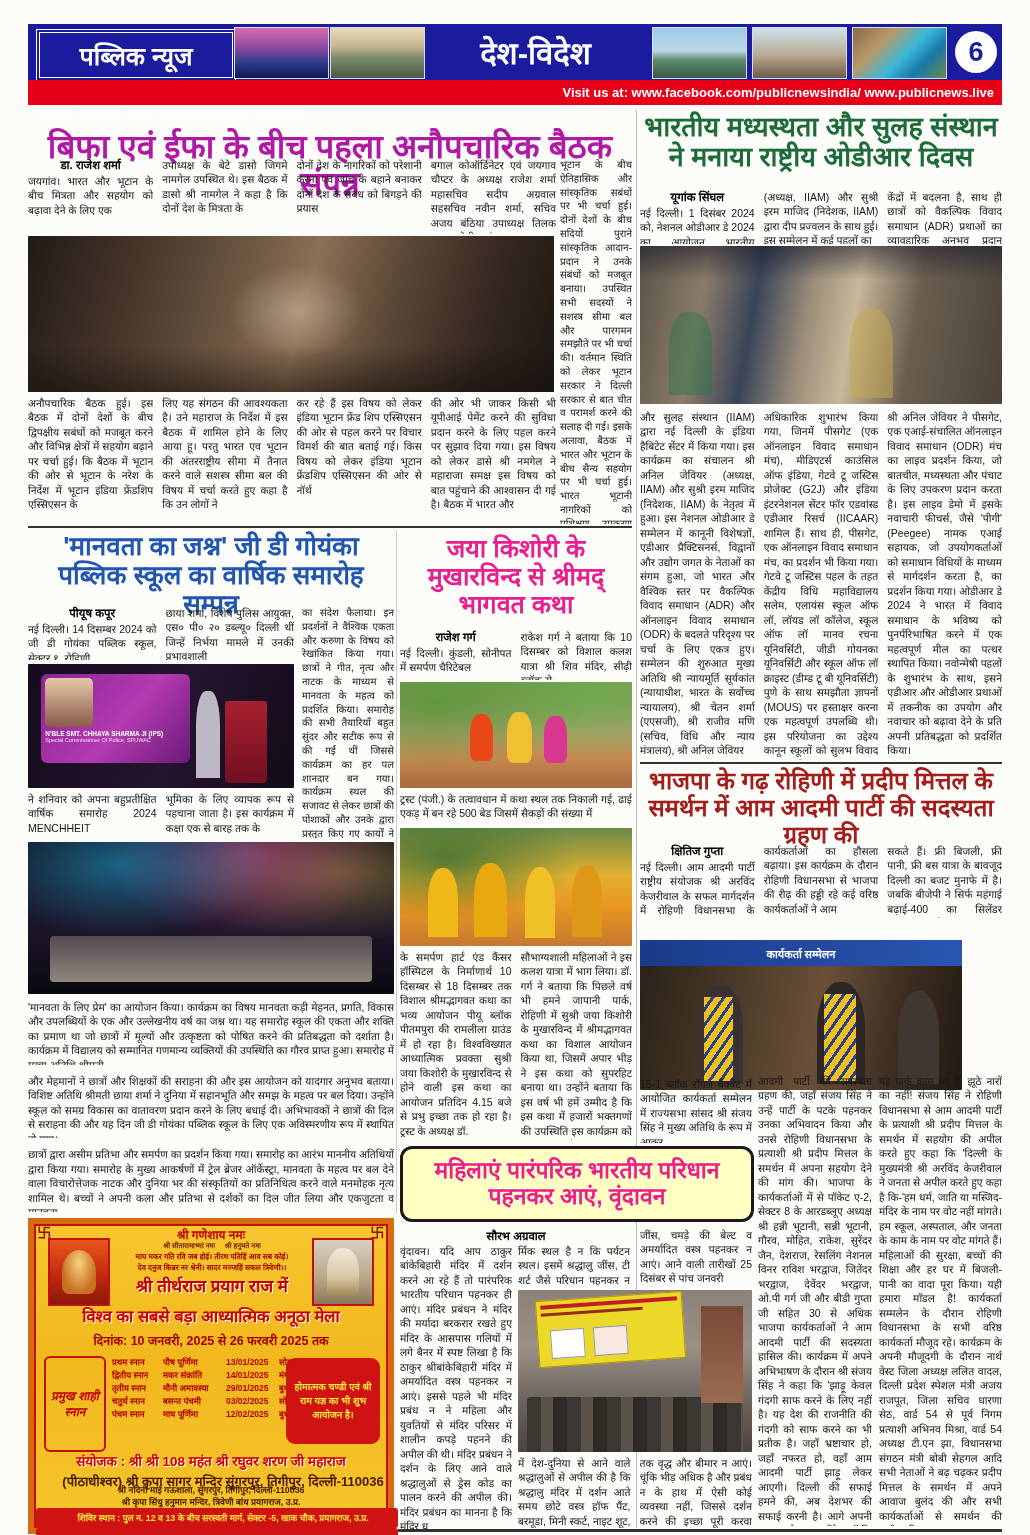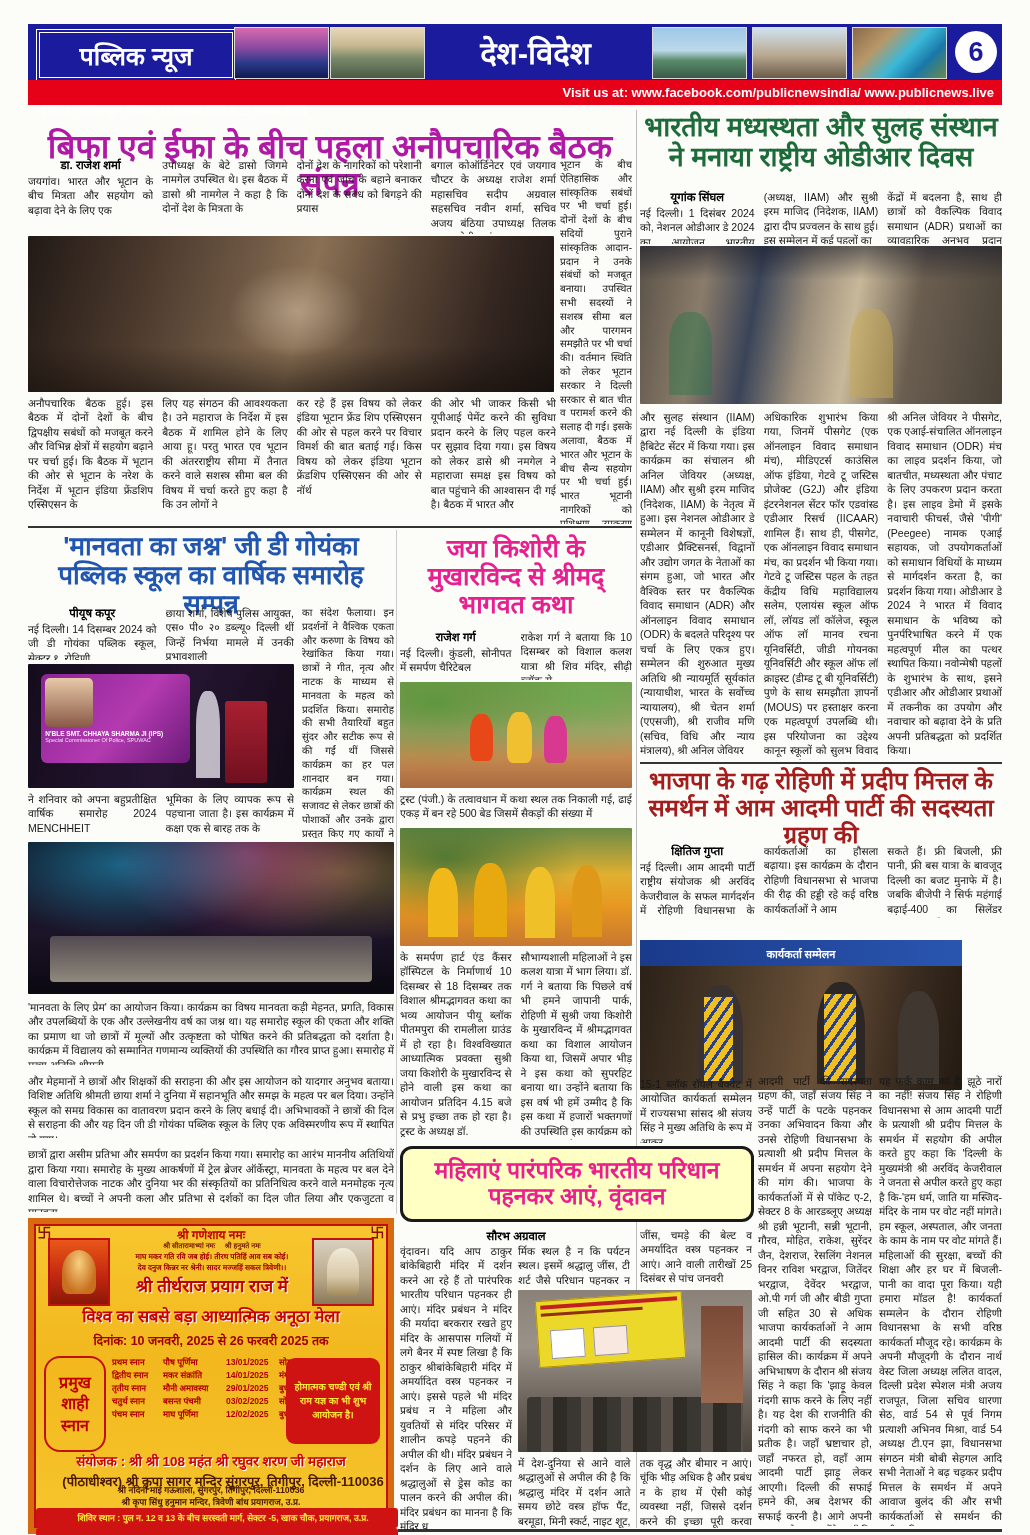--- a/index.html
+++ b/index.html
@@ -248,21 +248,21 @@
       <div style="position:absolute;left:20%;top:15%;width:60%;height:70%;background:radial-gradient(ellipse at 50% 30%,#f8d080,#c87020 70%);border-radius:50% 50% 20% 20%;"></div>
     </div>
     <div style="position:absolute;right:14px;top:14px;width:58px;height:64px;border:2px solid #c01010;background:linear-gradient(180deg,#d8d0c0 0%,#b8a888 60%,#8a7858 100%);">
       <div style="position:absolute;left:22%;top:12%;width:56%;height:76%;background:linear-gradient(180deg,#f0ead8 0%,#d8c8a8 60%,#a08858 100%);border-radius:45% 45% 15% 15%;"></div>
     </div>
 
     <div class="adtxt" style="left:72px;top:50px;width:212px;font-size:17px;color:#c00000;text-shadow:1px 1px 0 #fff;">श्री तीर्थराज प्रयाग राज में</div>
     <div class="adtxt" style="left:6px;top:80px;width:342px;font-size:16.5px;color:#c80000;text-shadow:1px 1px 0 #fff;">विश्व का सबसे बड़ा आध्यात्मिक अनूठा मेला</div>
     <div class="adtxt" style="left:6px;top:108px;width:342px;font-size:12.5px;color:#a00000;">दिनांक: 10 जनवरी, 2025 से 26 फरवरी 2025 तक</div>
 
-    <div style="position:absolute;left:10px;top:132px;width:58px;height:92px;border:2px solid #c01010;border-radius:16px;display:flex;align-items:center;justify-content:center;text-align:center;color:#c00000;font-weight:bold;font-size:16px;line-height:1.35;">प्रमुख शाही स्नान</div>
+    <div style="position:absolute;left:10px;top:132px;width:58px;height:92px;border:2px solid #c01010;border-radius:6px;display:flex;align-items:center;justify-content:center;text-align:center;color:#c00000;font-weight:bold;font-size:12px;line-height:1.35;font-style:italic;">प्रमुख शाही स्नान</div>
 
     <div style="position:absolute;left:78px;top:134px;width:196px;">
       <div class="snanrow">
         <span>प्रथम स्नान</span>
           <span>पौष पूर्णिमा</span>
           <span>13/01/2025</span>
           <span>सोमवार</span>
       </div>
       <div class="snanrow">
         <span>द्वितीय स्नान</span>

